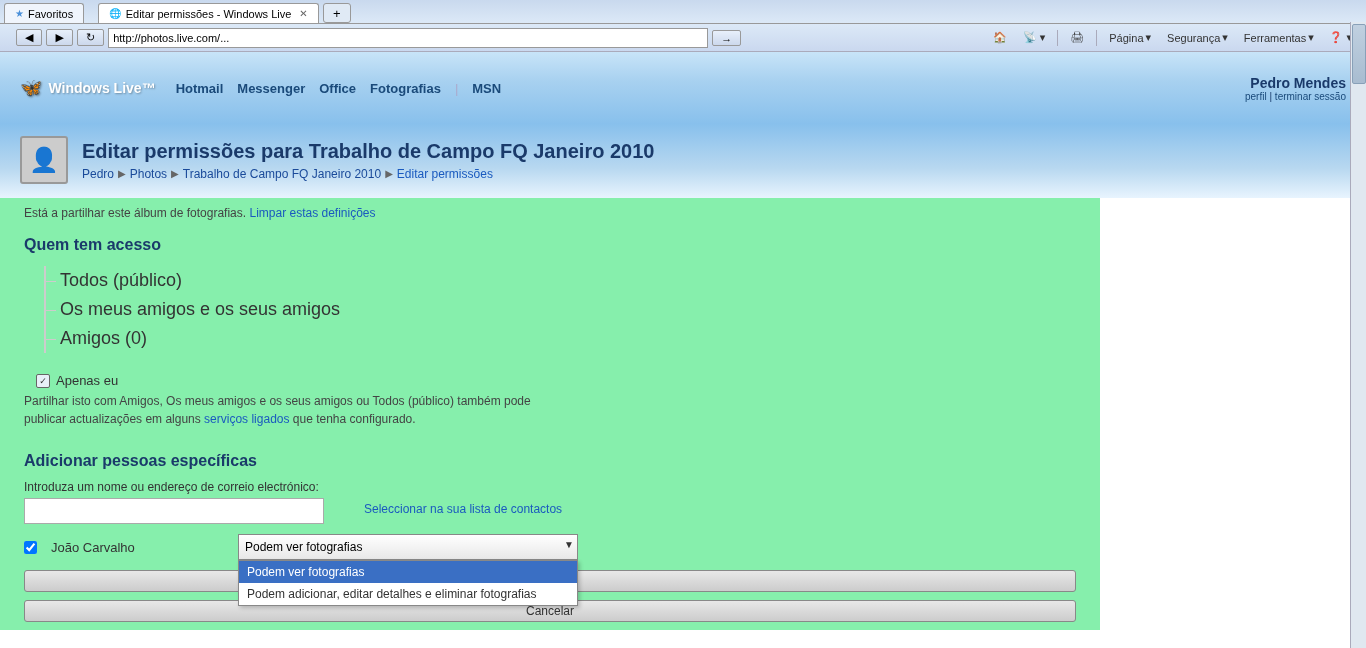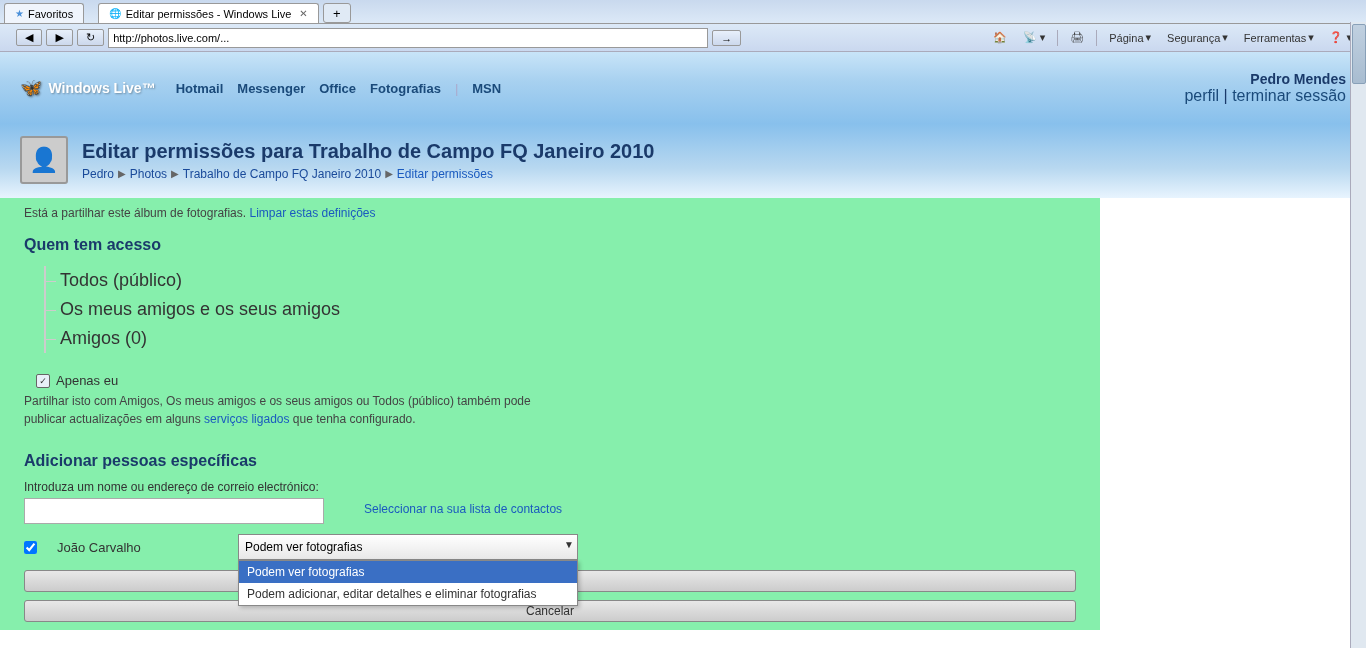--- a/index.html
+++ b/index.html
@@ -89,21 +89,21 @@
       font-weight: bold;
       cursor: pointer;
     }
     .nav-separator { color: #aac; }
     .top-nav-right {
       text-align: right;
       color: #1a3a6a;
       font-size: 13px;
     }
     .user-name { font-weight: bold; font-size: 14px; }
-    .user-links { font-size: 16px; text-align: right; }
+    .user-links { font-size: 10px; text-align: right; }
     .user-links a { color: #1a4a7a; text-decoration: none; }
 
     
     .page-header {
       background: linear-gradient(to bottom, #88c0ec, #b8d8f0 60%, #e8f4fe);
       padding: 12px 20px 14px 20px;
       display: flex;
       align-items: center;
       gap: 14px;
     }
@@ -247,21 +247,21 @@
     .person-row {
       display: flex;
       align-items: center;
       gap: 14px;
       margin-bottom: 10px;
       position: relative;
     }
     .checkbox-label {
       display: flex;
       align-items: center;
-      gap: 20px;
+      gap: 14px;
       font-size: 13px;
       color: #333;
       min-width: 200px;
     }
     .checkbox-label input[type="checkbox"] {
       width: 13px;
       height: 13px;
     }
 
     .dropdown-wrapper {

